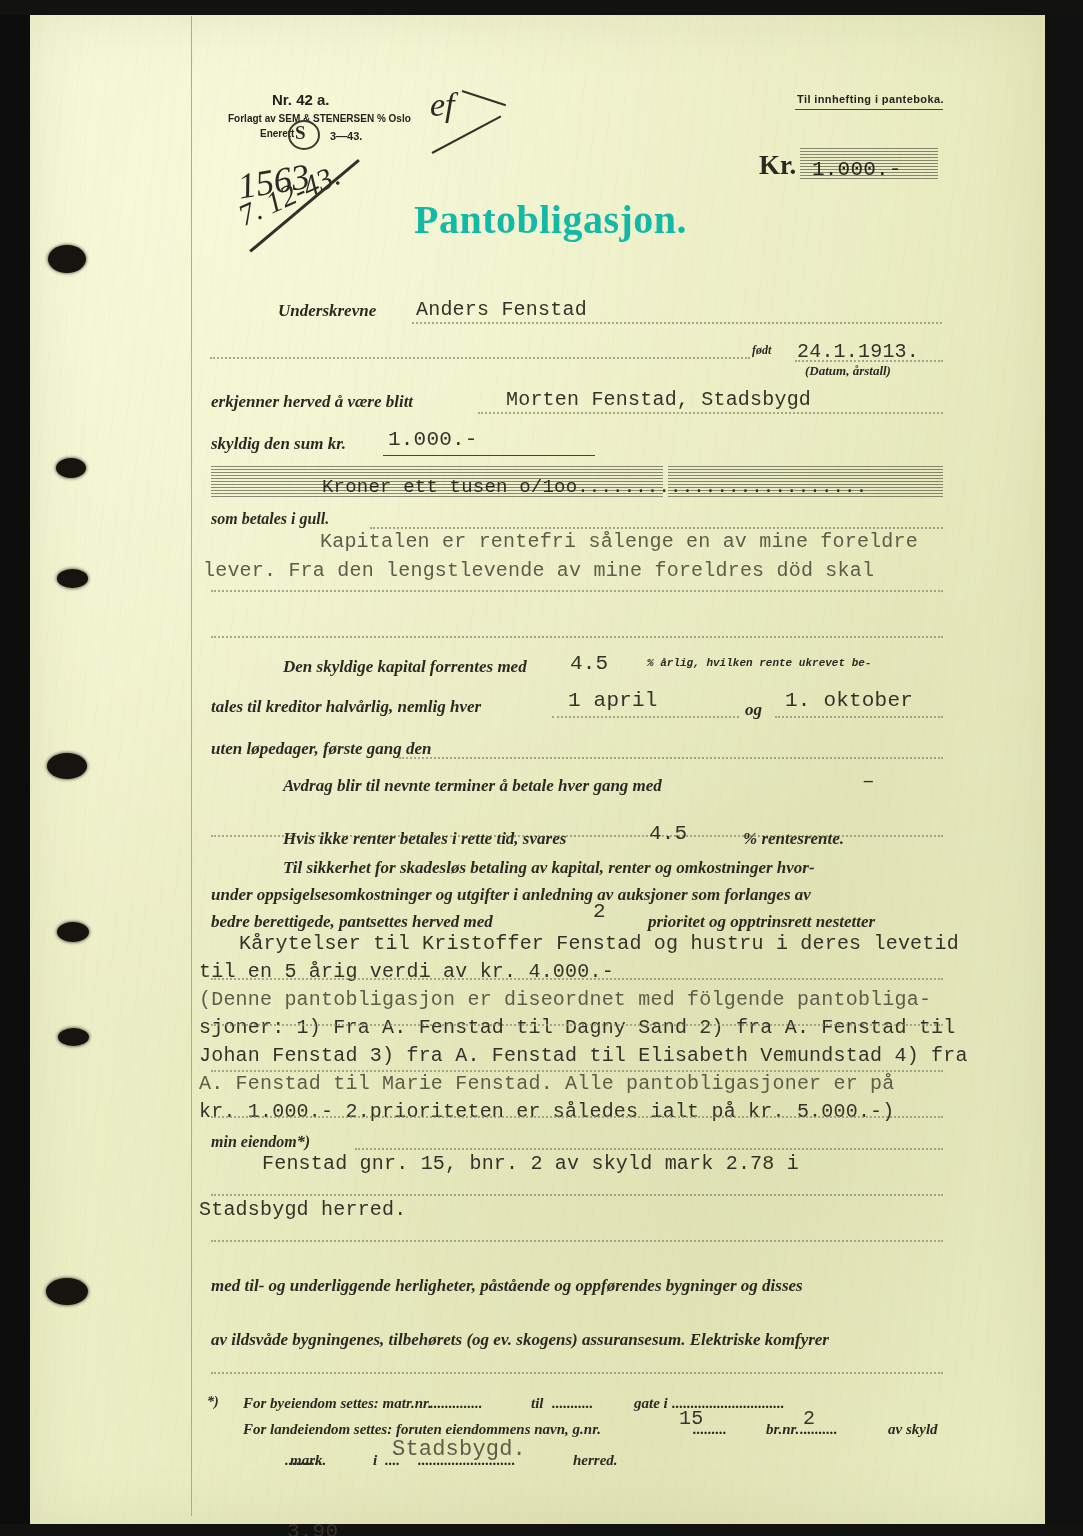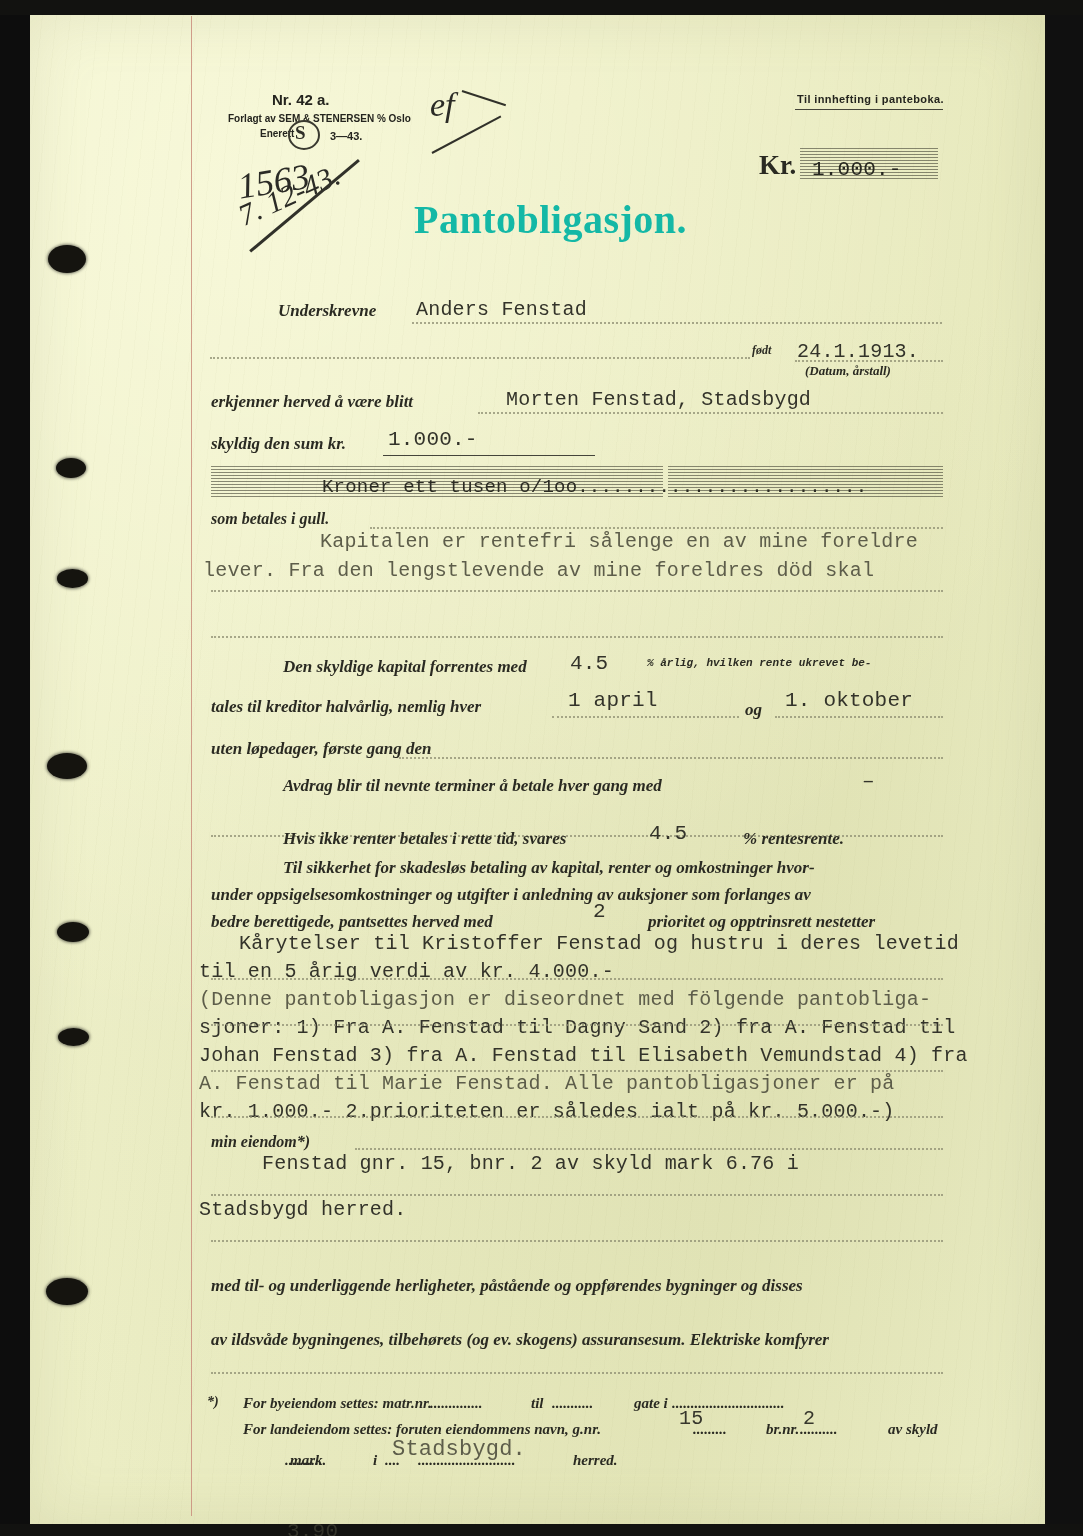--- a/index.html
+++ b/index.html
@@ -177,21 +177,21 @@
   <div class="tw faint" style="left:199px;top:1072px;font-size:20px;">A. Fenstad til Marie Fenstad.  Alle pantobligasjoner er på</div>
   <div class="tw" style="left:199px;top:1100px;font-size:20px;">kr. 1.000.-  2.prioriteten er således ialt på kr. 5.000.-)</div>
 
   <div class="dots" style="left:211px;top:978px;width:732px;"></div>
   <div class="dots" style="left:211px;top:1024px;width:732px;"></div>
   <div class="dots" style="left:211px;top:1070px;width:732px;"></div>
   <div class="dots" style="left:211px;top:1116px;width:732px;"></div>
 
   <div class="prt" style="left:211px;top:1133px;font-size:16px;">min eiendom*)</div>
   <div class="dots" style="left:355px;top:1148px;width:588px;"></div>
-  <div class="tw" style="left:262px;top:1152px;font-size:20px;">Fenstad gnr. 15, bnr. 2 av skyld mark 6.76 i</div>
+  <div class="tw" style="left:262px;top:1152px;font-size:20px;">Fenstad gnr. 15, bnr. 2 av skyld mark 2.78 i</div>
   <div class="dots" style="left:211px;top:1194px;width:732px;"></div>
   <div class="tw" style="left:199px;top:1198px;font-size:20px;">Stadsbygd herred.</div>
   <div class="dots" style="left:211px;top:1240px;width:732px;"></div>
 
   <div class="prt" style="left:211px;top:1276px;font-size:17px;">med til- og underliggende herligheter, påstående og oppførendes bygninger og disses</div>
   <div class="prt" style="left:211px;top:1330px;font-size:17px;text-align:center;">av ildsvåde bygningenes, tilbehørets (og ev. skogens) assuransesum. Elektriske komfyrer</div>
   <div class="dots" style="left:211px;top:1372px;width:732px;"></div>
 
   <div class="prt" style="left:207px;top:1394px;font-size:14px;">*)</div>
   <div class="prt" style="left:243px;top:1395px;font-size:15px;">For byeiendom settes: matr.nr.</div>

